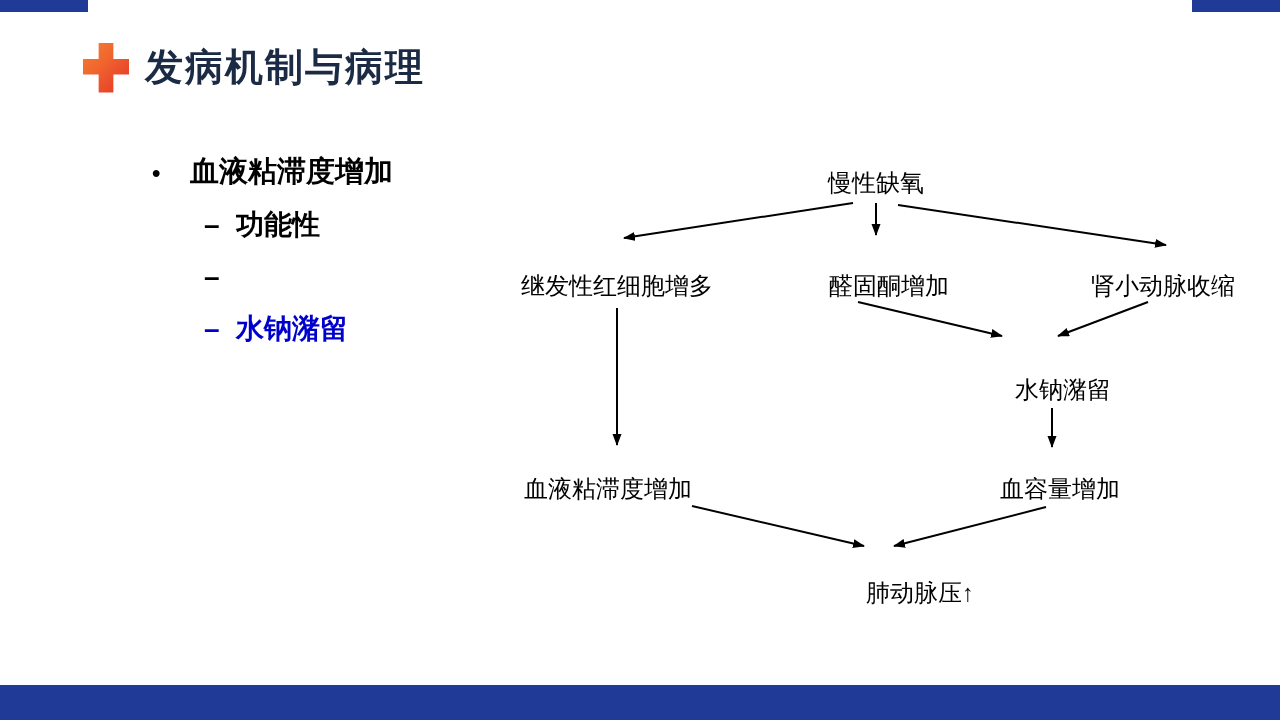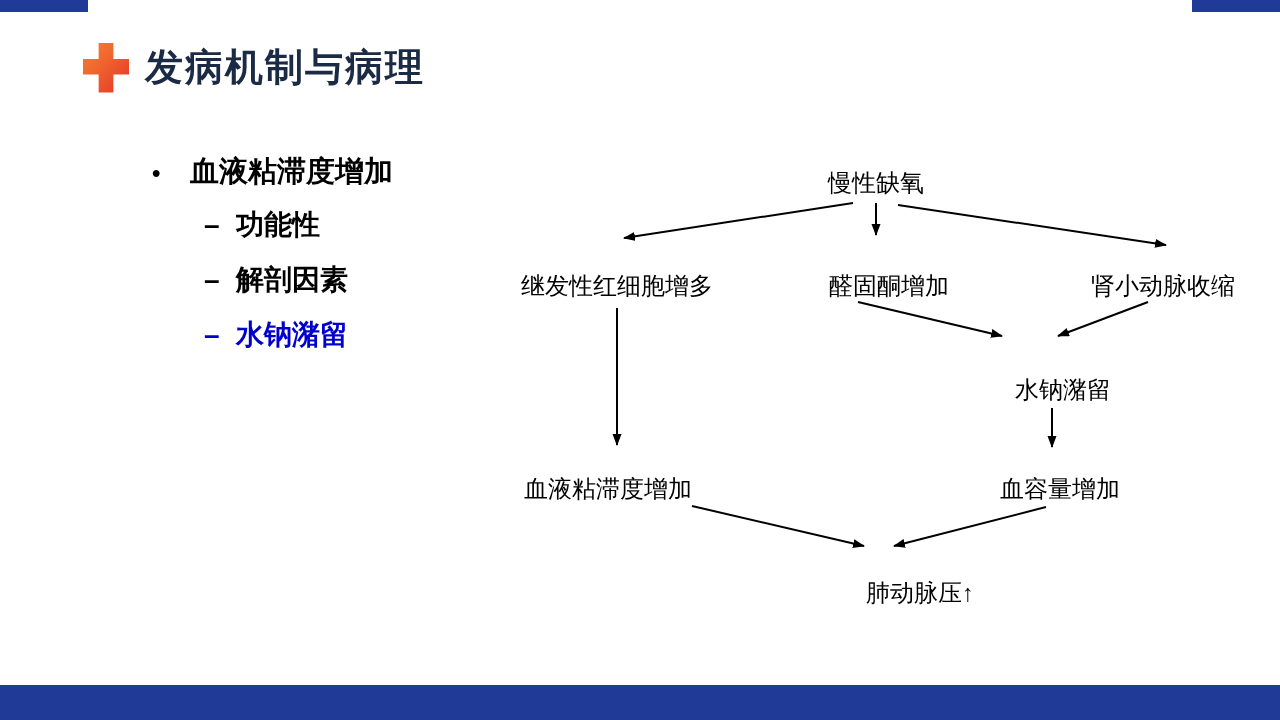--- a/index.html
+++ b/index.html
@@ -55,21 +55,20 @@
     <div class="b-row b-level1">
       <span class="marker">•</span>
       <span class="text">血液粘滞度增加</span>
     </div>
     <div class="b-row b-level2">
       <span class="marker">–</span>
       <span class="text">功能性</span>
     </div>
     <div class="b-row b-level2">
       <span class="marker">–</span>
-      <span class="text">解剖因素</span>
     </div>
     <div class="b-row b-level2 b-blue">
       <span class="marker">–</span>
       <span class="text">水钠潴留</span>
     </div>
   </div>
 
   <svg class="flow" viewBox="0 0 1280 720" xmlns="http://www.w3.org/2000/svg" aria-hidden="false">
     <defs>
       <marker id="ah" markerUnits="userSpaceOnUse" markerWidth="13" markerHeight="10" refX="11" refY="4.5" orient="auto">

